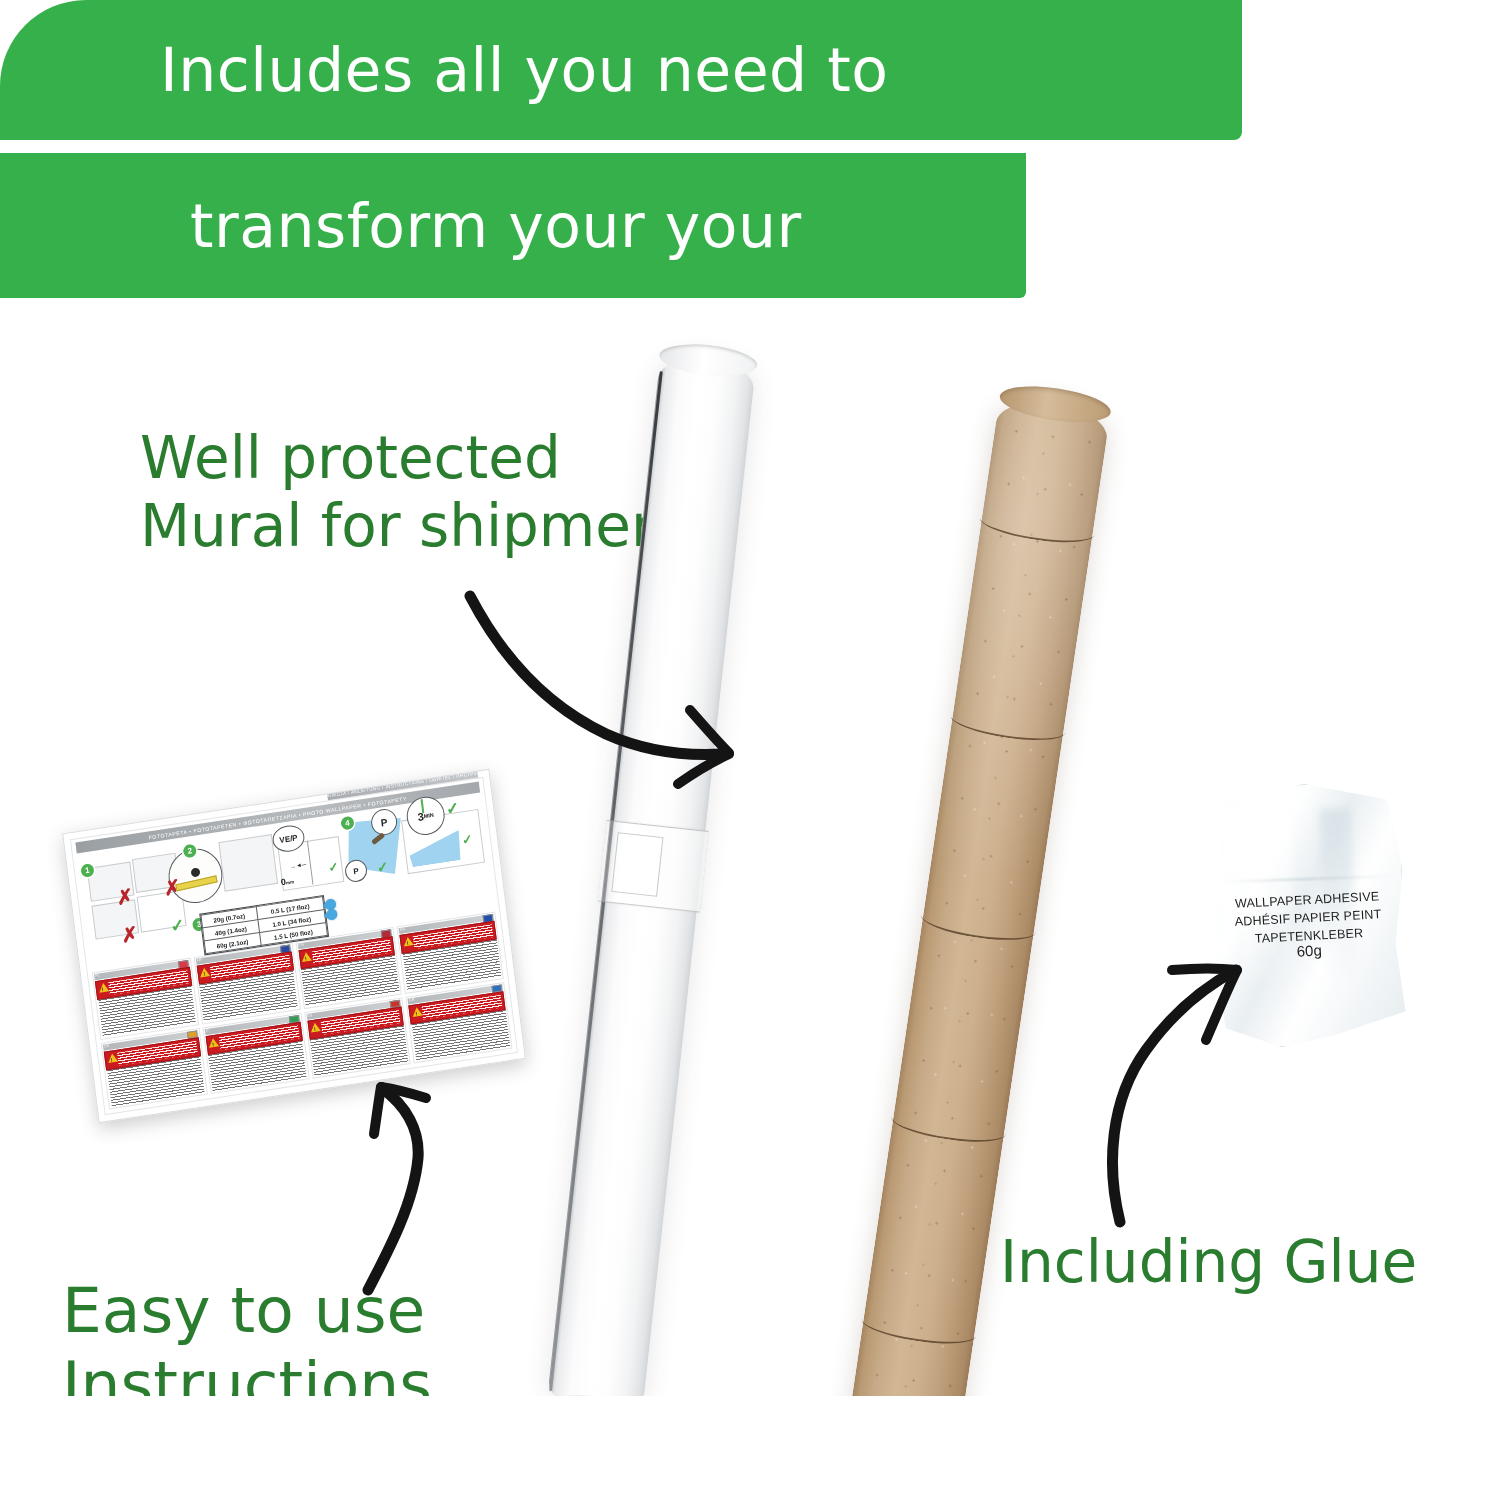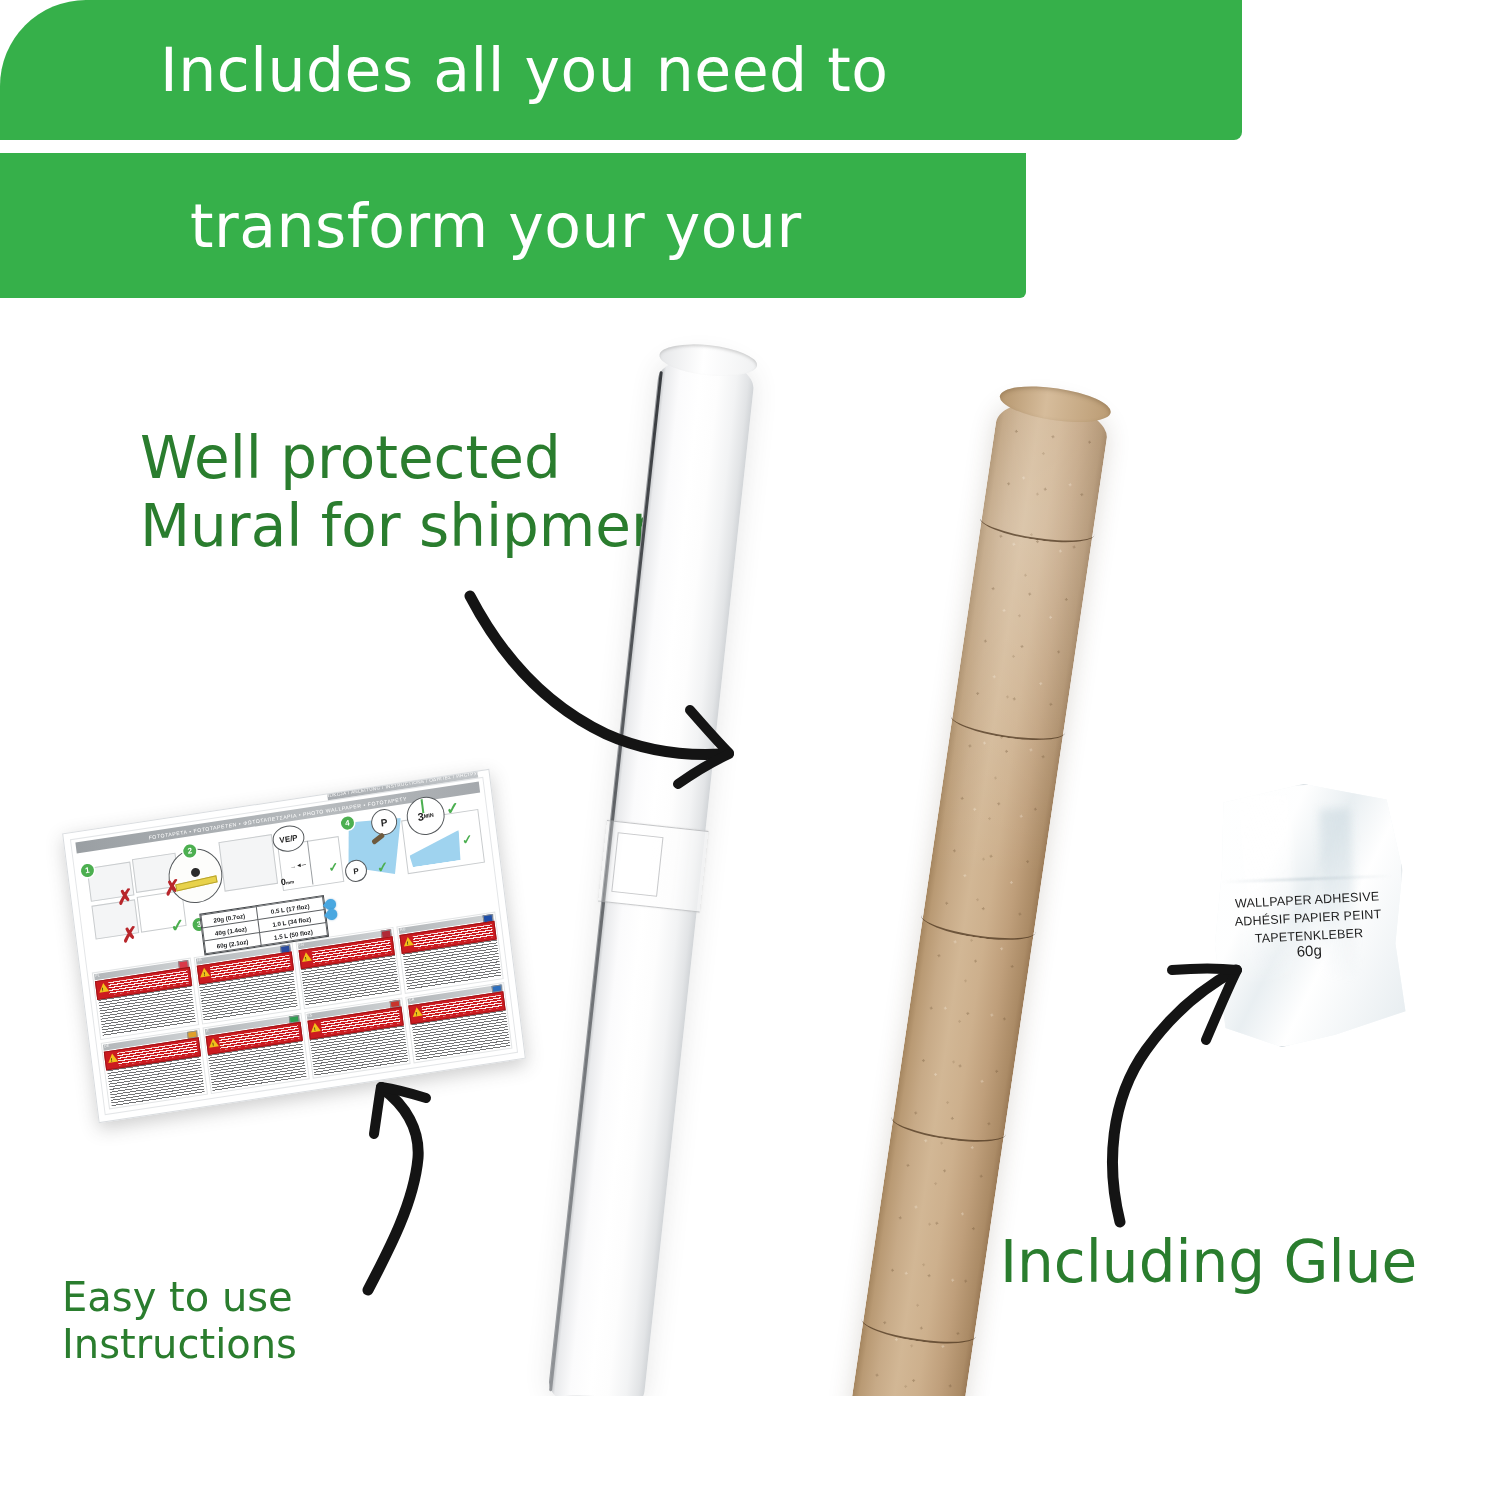--- a/index.html
+++ b/index.html
@@ -52,21 +52,21 @@
     position:absolute;
     color:#2a7d2e;
     font-family:"DejaVu Sans", sans-serif;
     font-size:58px;
     line-height:1.18;
     font-weight:400;
     white-space:pre-line;
     letter-spacing:0px;
   }
   #label-protected{left:140px;top:424px;}
-  #label-easy{left:62px;top:1274px;font-size:40px;}
+  #label-easy{left:62px;top:1274px;font-size:63px;}
   #label-glue{left:1000px;top:1228px;font-size:58px;}
 
   
   #white-roll{
     position:absolute;
     left:546px;top:352px;
     width:96px;height:1060px;
     transform:rotate(6.2deg);
     transform-origin:50% 100%;
   }

